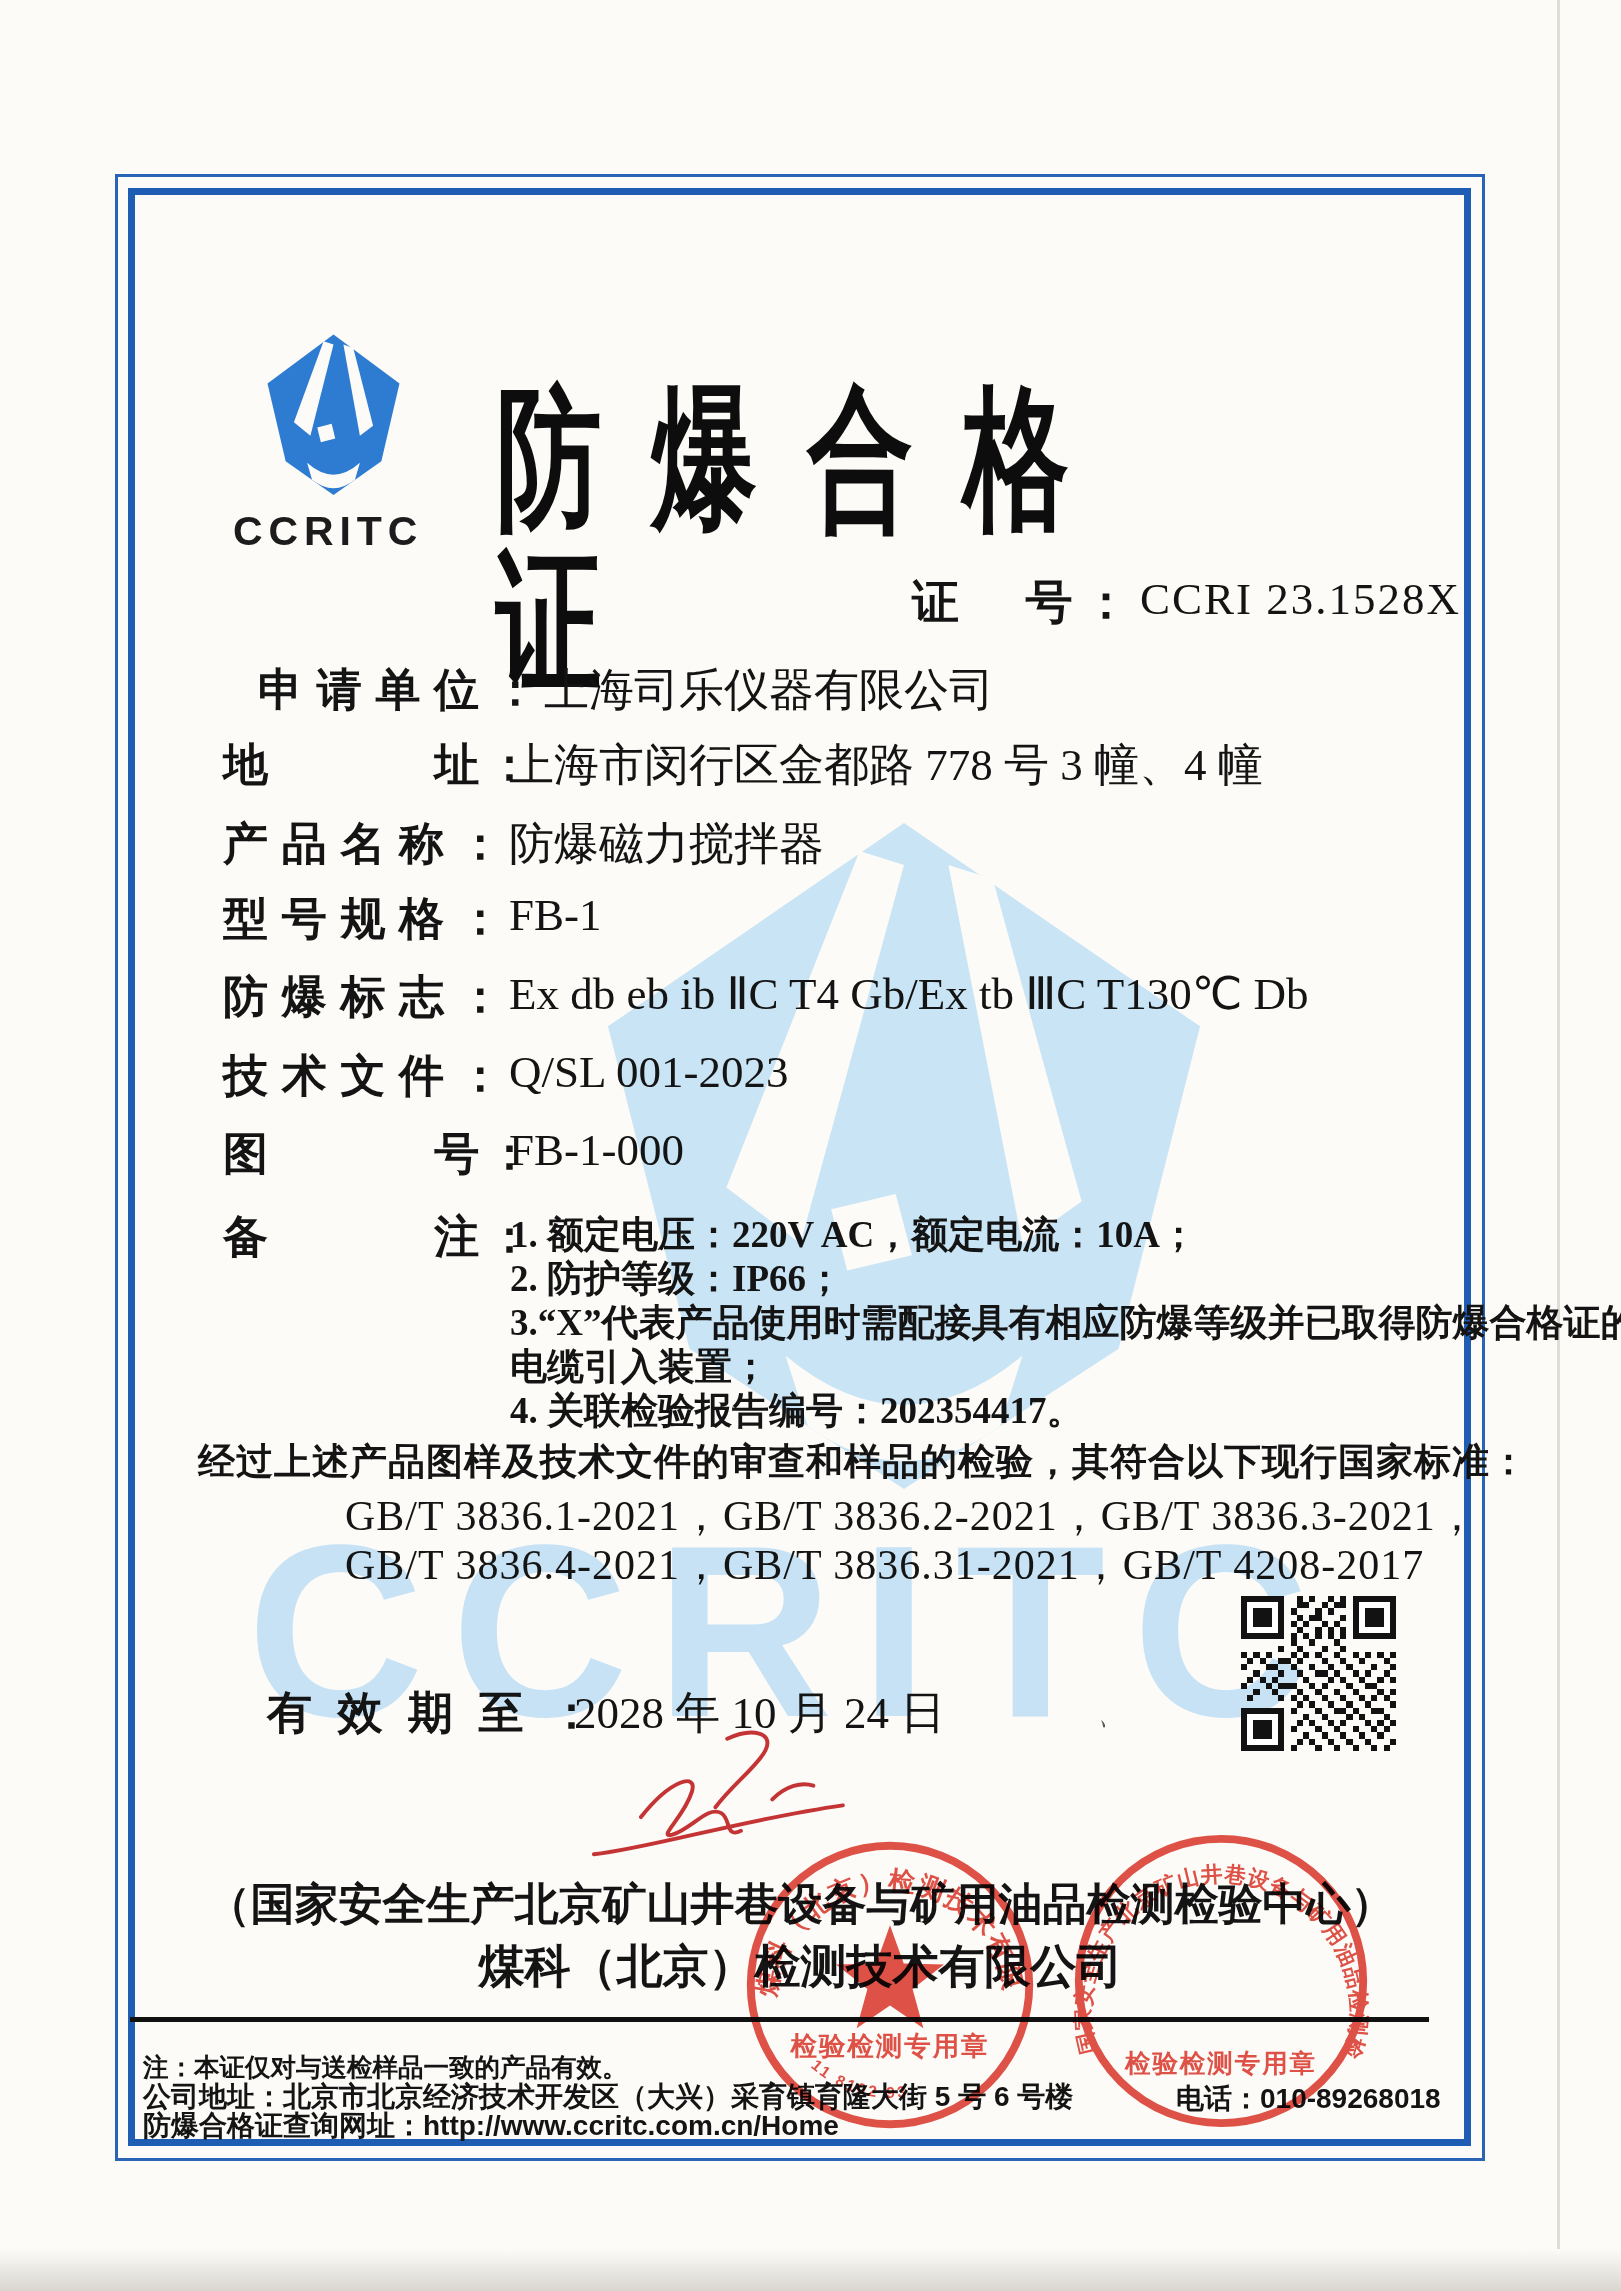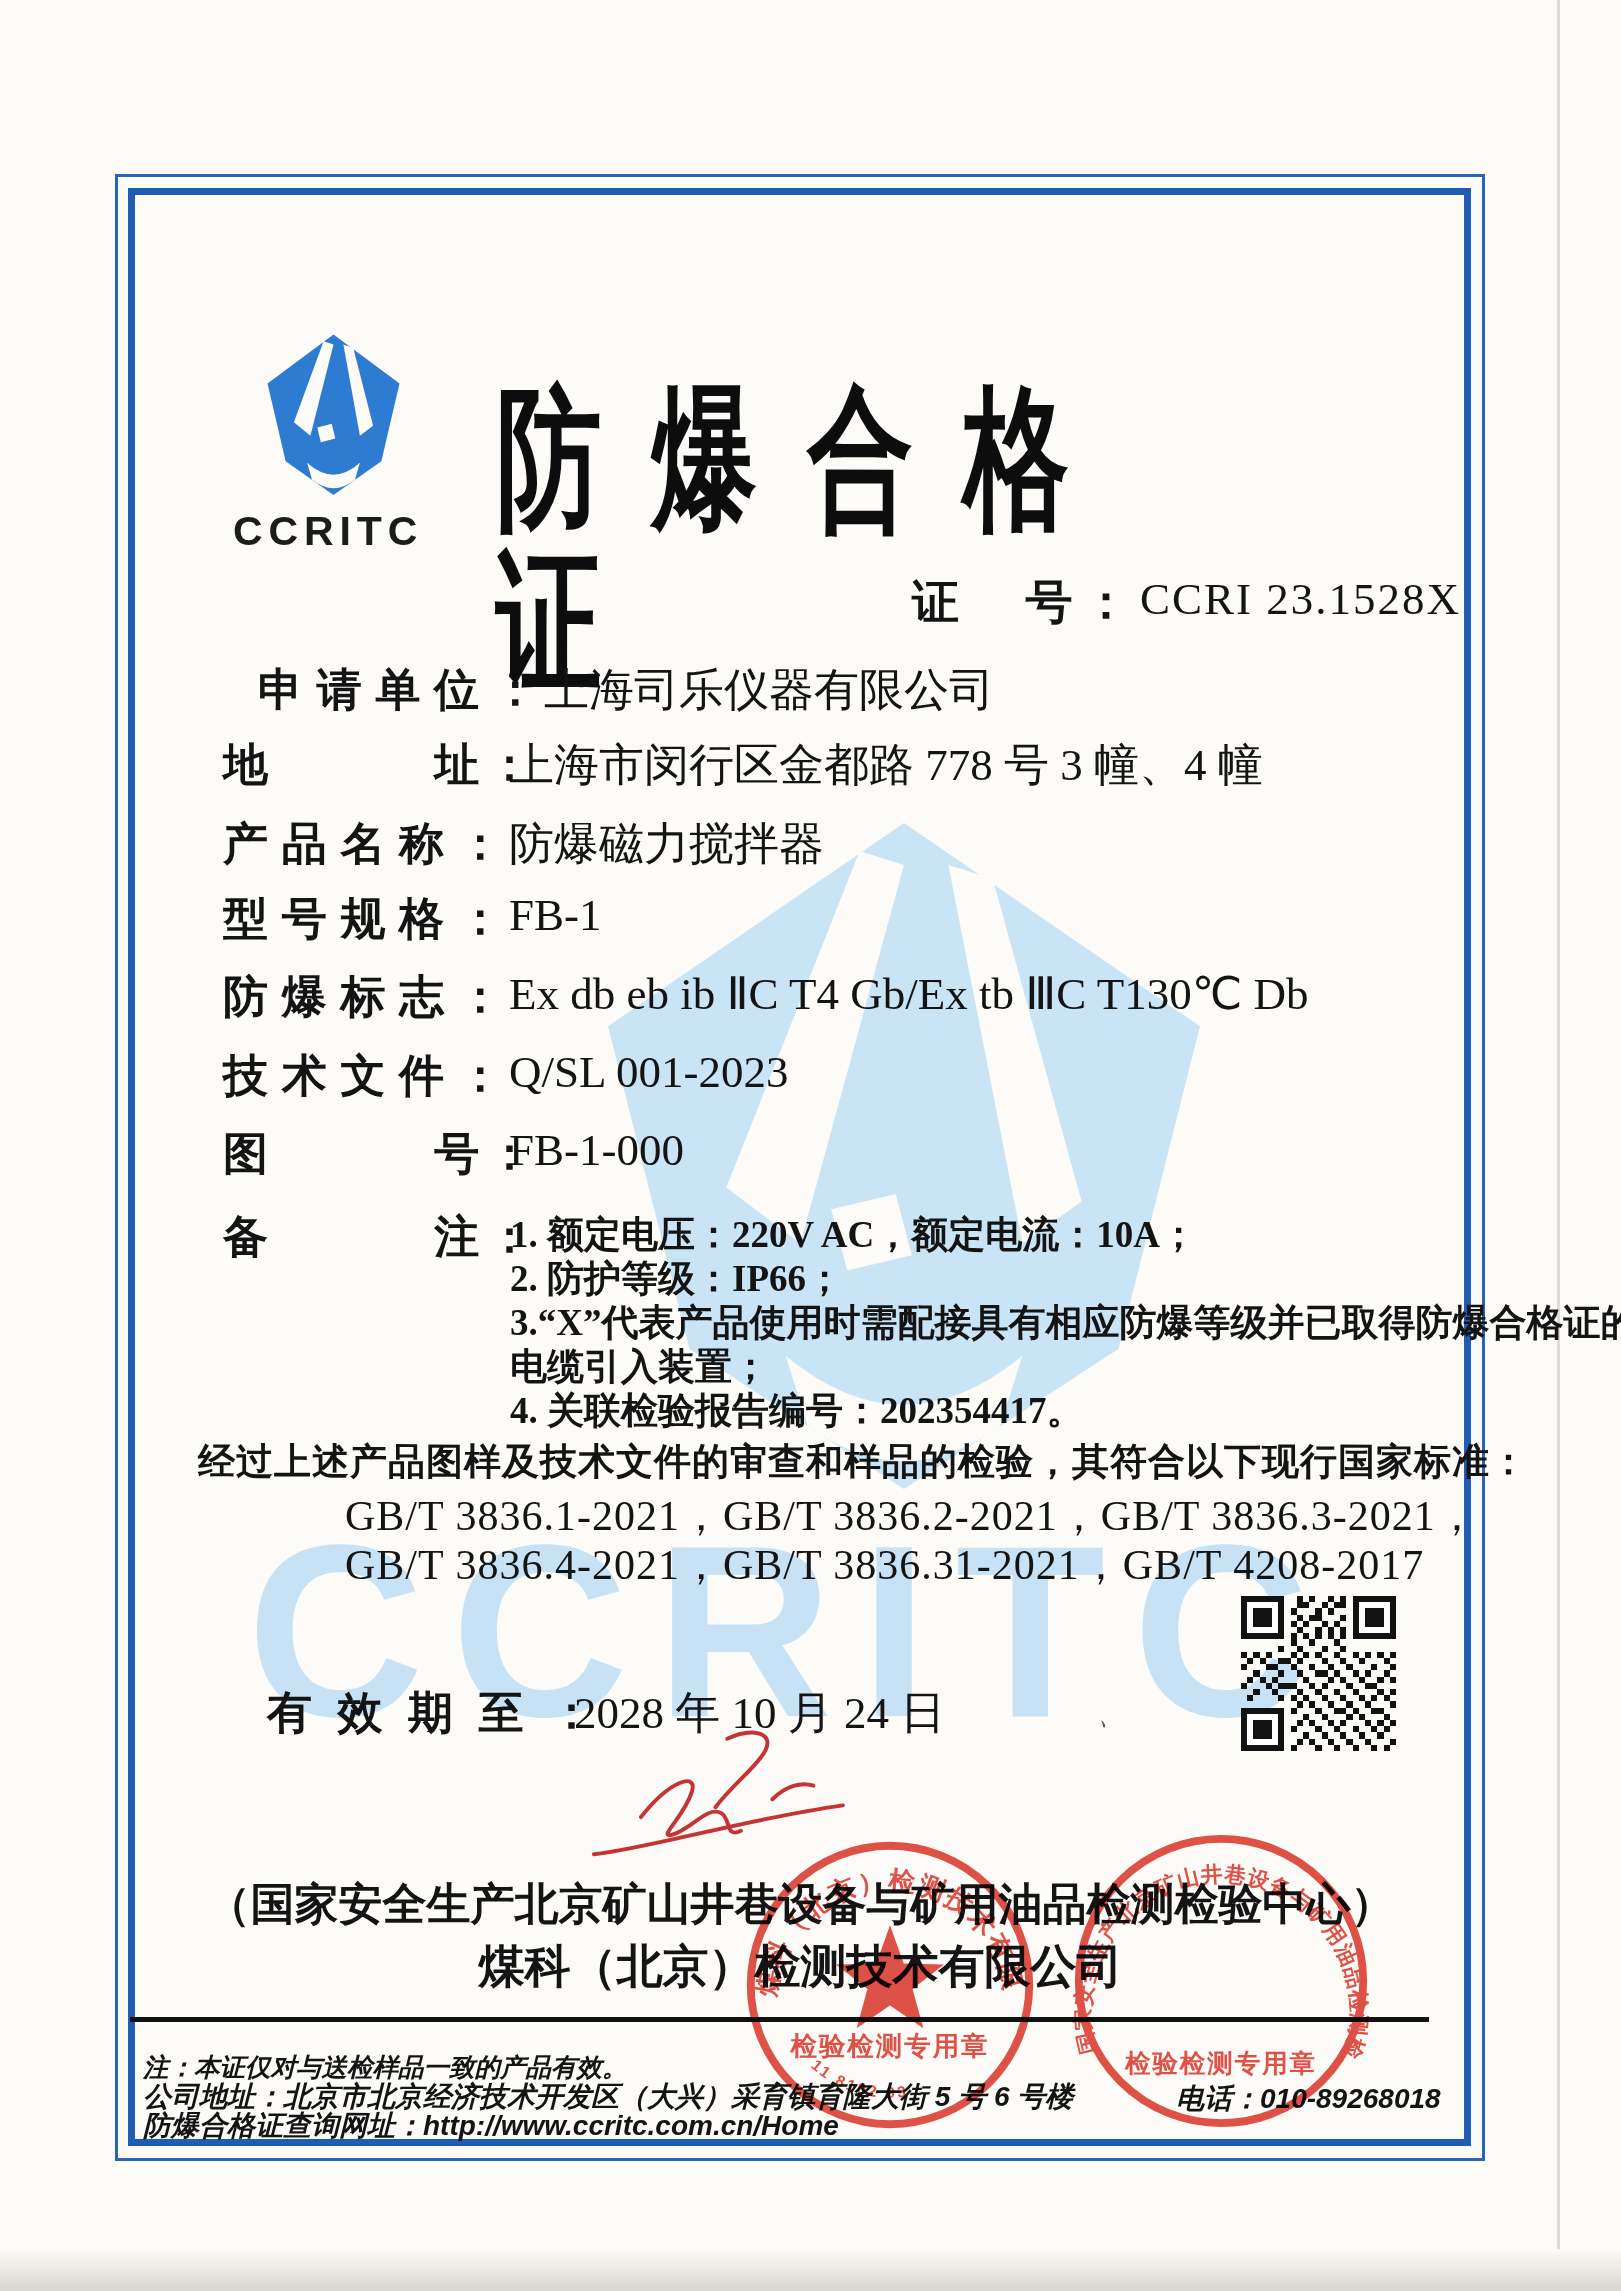--- a/index.html
+++ b/index.html
@@ -33,21 +33,21 @@
   .lbl-date { letter-spacing:25.5px; }
   .certno-label { left:912px; top:571px; font-size:47px; letter-spacing:9.8px; }
   .certno-value { left:1140px; top:573px; font-size:45px; letter-spacing:2px; }
   .frow { font-size:45px; } 
   .remark-lines { position:absolute; left:510px; top:1213px; font-size:37px; line-height:44px;
     font-family:"Liberation Serif", serif; font-weight:700; white-space:nowrap; }
   .statement { left:198px; top:1437px; font-size:37px; font-weight:700; letter-spacing:1px; }
   .std { font-size:42px; letter-spacing:1px; }
   .org-line { position:absolute; left:130px; width:1341px; text-align:center; font-weight:700; white-space:nowrap; }
   .black-rule { position:absolute; left:130px; top:2017px; width:1299px; height:4.9px; background:#111; }
-  .foot { font-size:26.5px; font-weight:700;font-style:italic; }
+  .foot { font-size:26.5px; font-weight:700; }
   
   .wm-logo { position:absolute; left:534px; top:809px; width:740px; height:701px; z-index:0; }
   .wm-text { position:absolute; left:247px; top:1490px; font-size:245px; font-weight:900;
     letter-spacing:27.4px; color:#c6e2f4; z-index:0; }
   .stamp { position:absolute; mix-blend-mode:multiply; opacity:.88; z-index:8; }
   .sig { position:absolute; left:580px; top:1723px; width:314px; height:147px; z-index:7; }
   .qr { position:absolute; left:1241px; top:1596px; width:155px; height:155px; z-index:5; }
   .stray-mark { position:absolute; left:1100px; top:1698px; font-size:29px; color:#555; transform:rotate(20deg); }
   .z3 { z-index:3; }
 </style>

